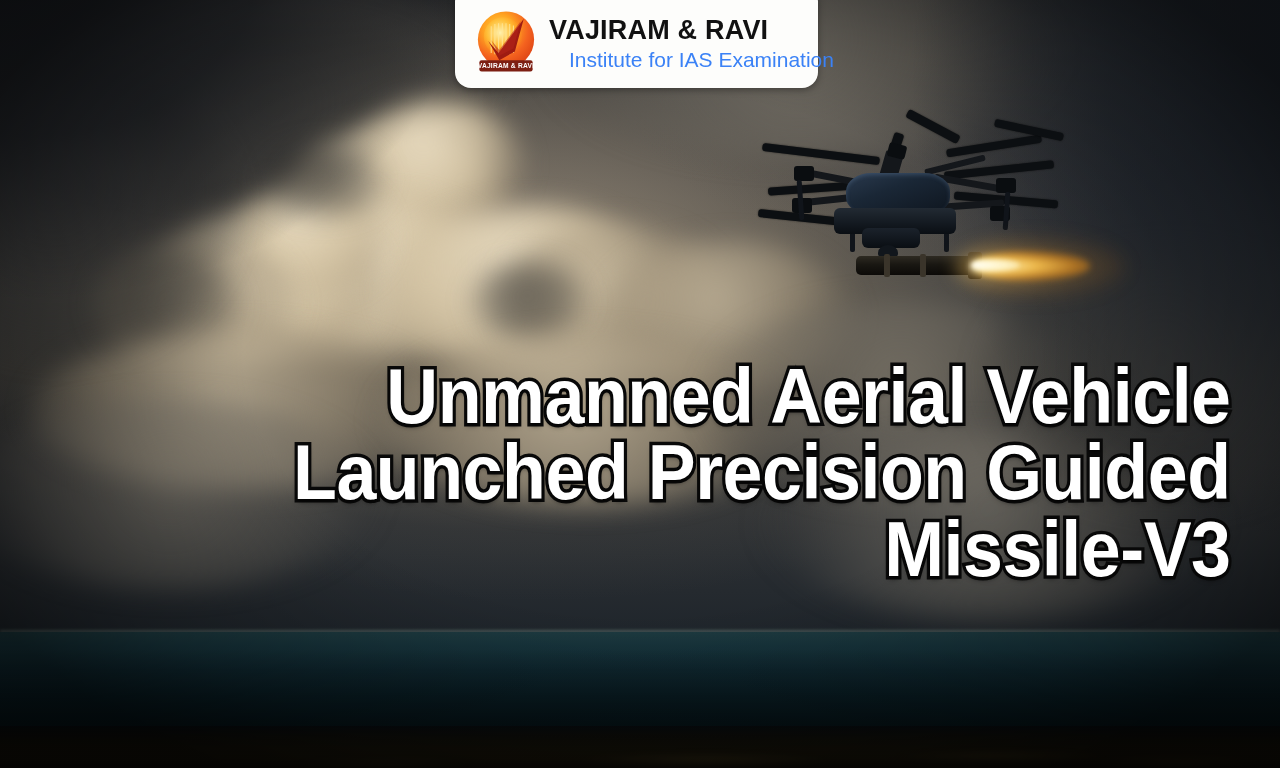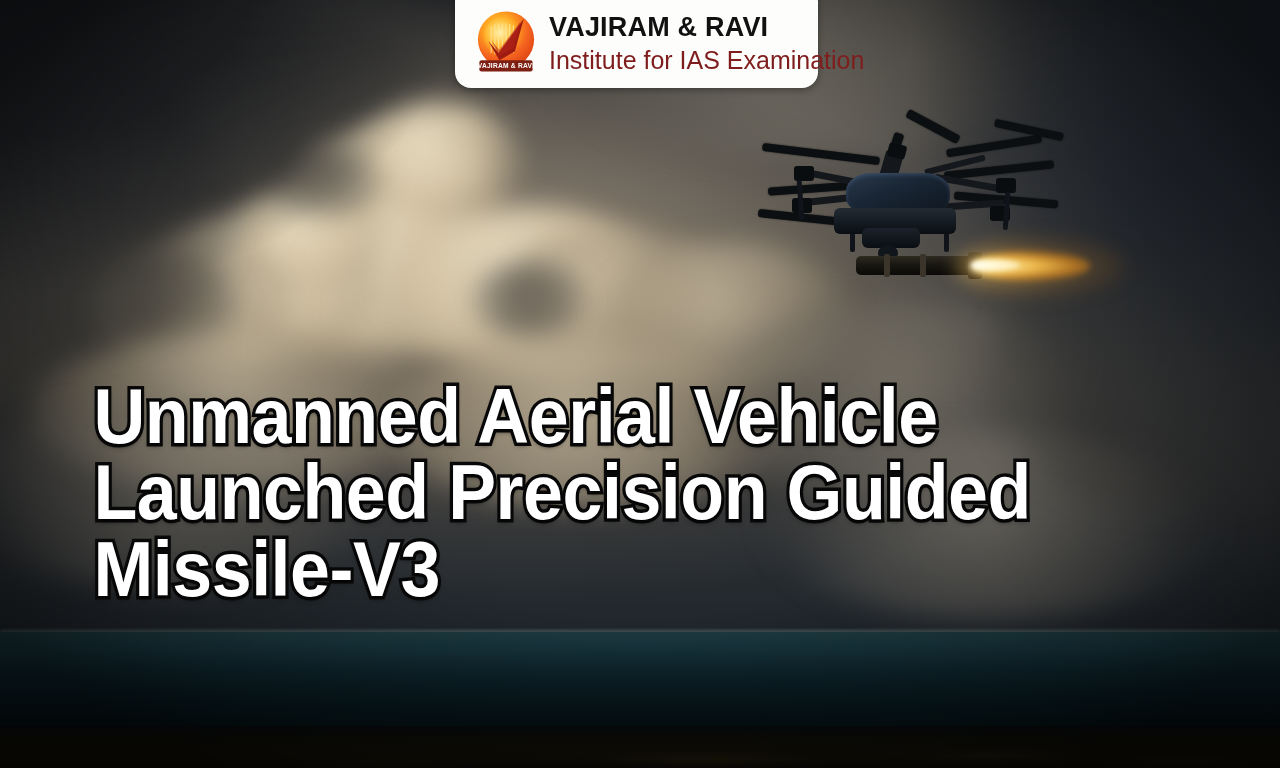--- a/index.html
+++ b/index.html
@@ -121,22 +121,22 @@
     padding:14px 12px 0 14px;
     box-shadow:0 2px 7px rgba(0,0,0,0.35);
   }
   #logo-mark { width:74px; height:74px; position:relative; flex:0 0 auto; }
   #logo-text { margin-left:6px; }
   #logo-title {
     font-size:27px; font-weight:700; color:#111;
     letter-spacing:0.2px; line-height:1.05; white-space:nowrap;
   }
   #logo-sub {
-    font-size:25px; font-weight:400; color:#7f1d1d;
-    line-height:1.2; margin-top:3px; white-space:nowrap;
+    font-size:21px; font-weight:400; color:#3b82f6;
+    line-height:1.2; margin-top:3px; white-space:nowrap;margin-left:20px;
   }
 
   
   #drone { position:absolute; left:758px; top:118px; width:300px; height:200px; }
   .blade {
     position:absolute; background:#0c0f12; border-radius:3px;
     box-shadow:0 0 2px rgba(0,0,0,0.6);
   }
   .arm { position:absolute; background:#14171b; border-radius:2px; }
   .motor { position:absolute; background:#0a0d10; border-radius:3px; }
@@ -199,22 +199,22 @@
   .flash-hot {
     position:absolute; left:214px; top:141px; width:48px; height:12px;
     background:radial-gradient(ellipse at 10% 50%,
       rgba(255,255,250,1) 0%, rgba(255,246,206,0.9) 45%, rgba(255,220,130,0) 100%);
     border-radius:50%;
     filter:blur(2px);
   }
 
   
   #headline {
-    position:absolute; left:0; right:0; top:378px;
-    text-align:left;
+    position:absolute; left:0; right:0; top:358px;
+    text-align:right;
     pointer-events:none;
     padding-left:44px;
   }
   .hl-line {
     font-family:"Liberation Sans Narrow","Liberation Sans", sans-serif;
     font-weight:700;
     font-size:78px;
     line-height:0.98;
     color:#ffffff;
     letter-spacing:-0.5px;

